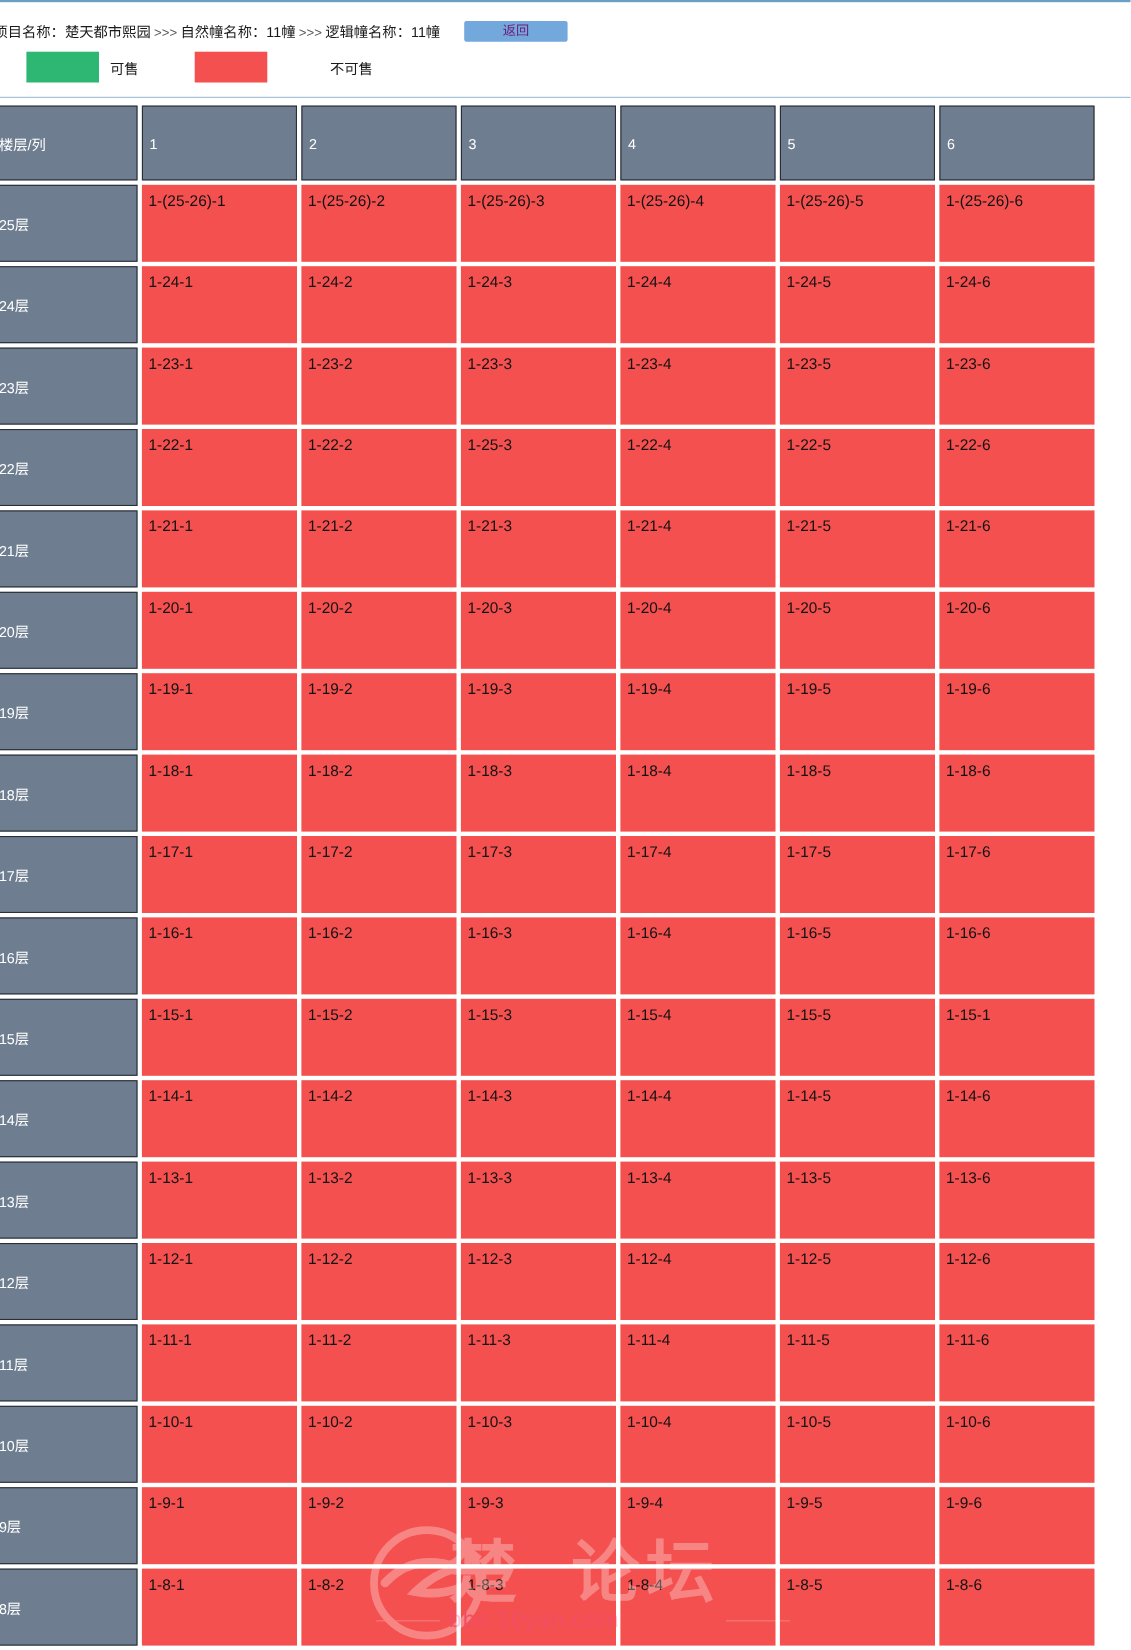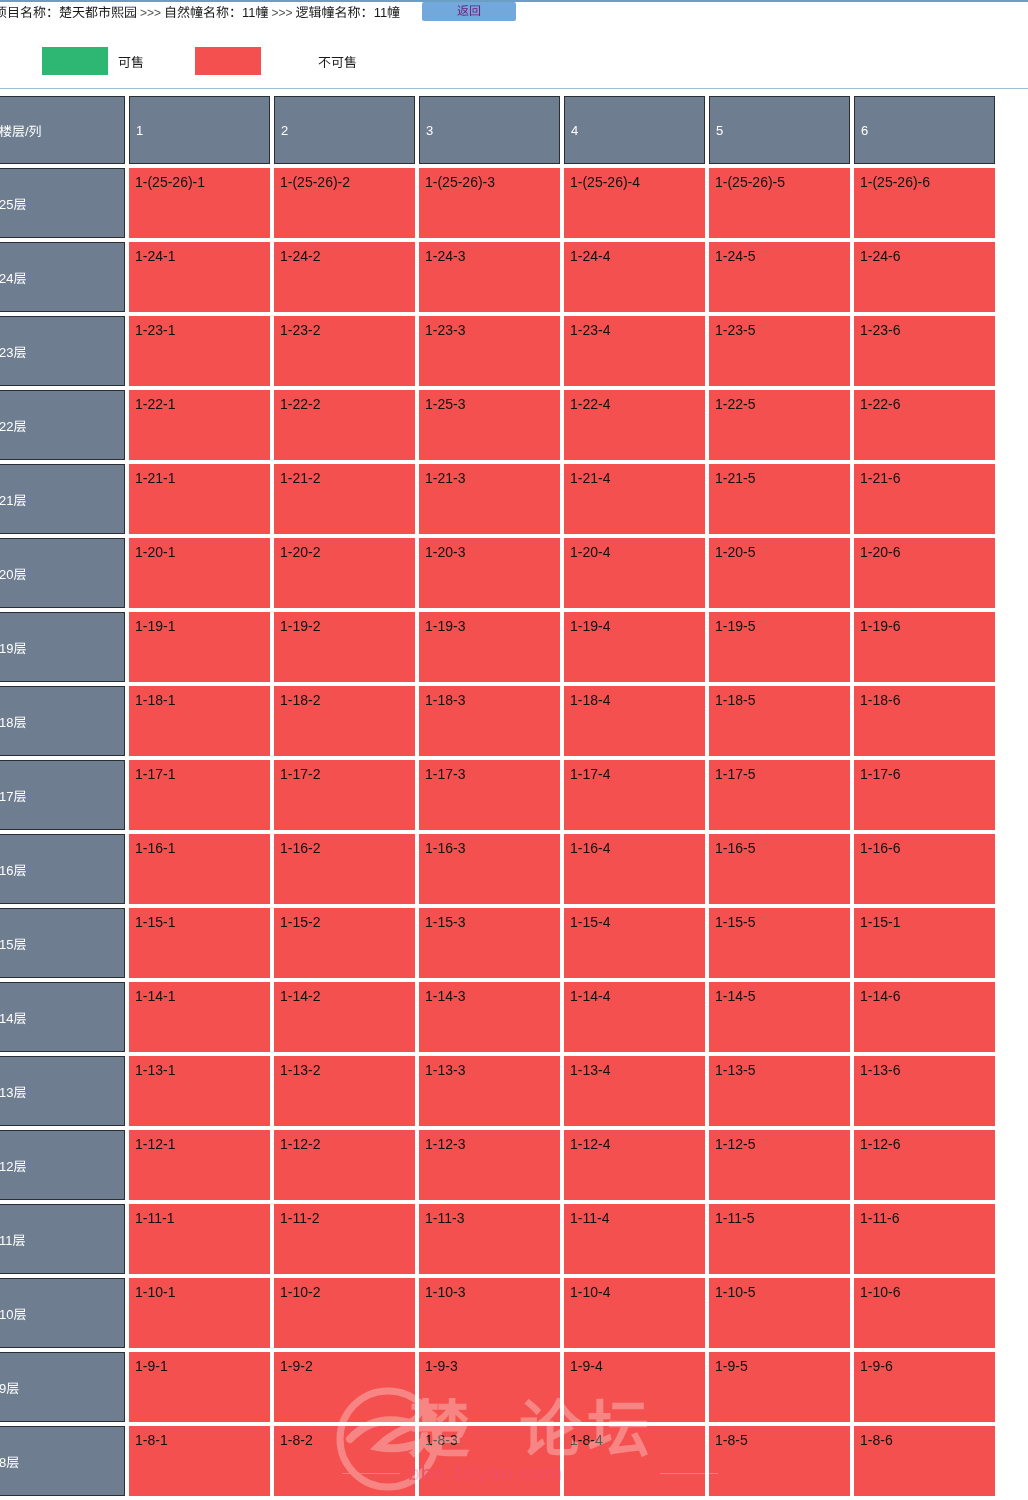--- a/index.html
+++ b/index.html
@@ -19,21 +19,21 @@
   }
 
   
   .topbar {
     position: absolute;
     left: 0;
     top: 0;
     width: 1028px;
     height: 38px;
     display: flex;
-    align-items: flex-start;
+    align-items: flex-end;
     box-sizing: border-box;
     padding-left: 0px;
     border-top: 2px solid #6a9ec4;
     background: #ffffff;
   }
 
   .breadcrumb {
     font-size: 13px;
     color: #1a1a1a;
     white-space: nowrap;
@@ -61,21 +61,21 @@
     line-height: 19px;
     text-align: center;
     cursor: pointer;
     padding: 0;
     display: inline-block;
   }
 
   
   .legend {
     position: absolute;
-    left: 18px;
+    left: 0;
     top: 38px;
     width: 931px;
     height: 46px;
     display: flex;
     align-items: center;
   }
   .legend-item {
     display: flex;
     align-items: center;
     height: 100%;

